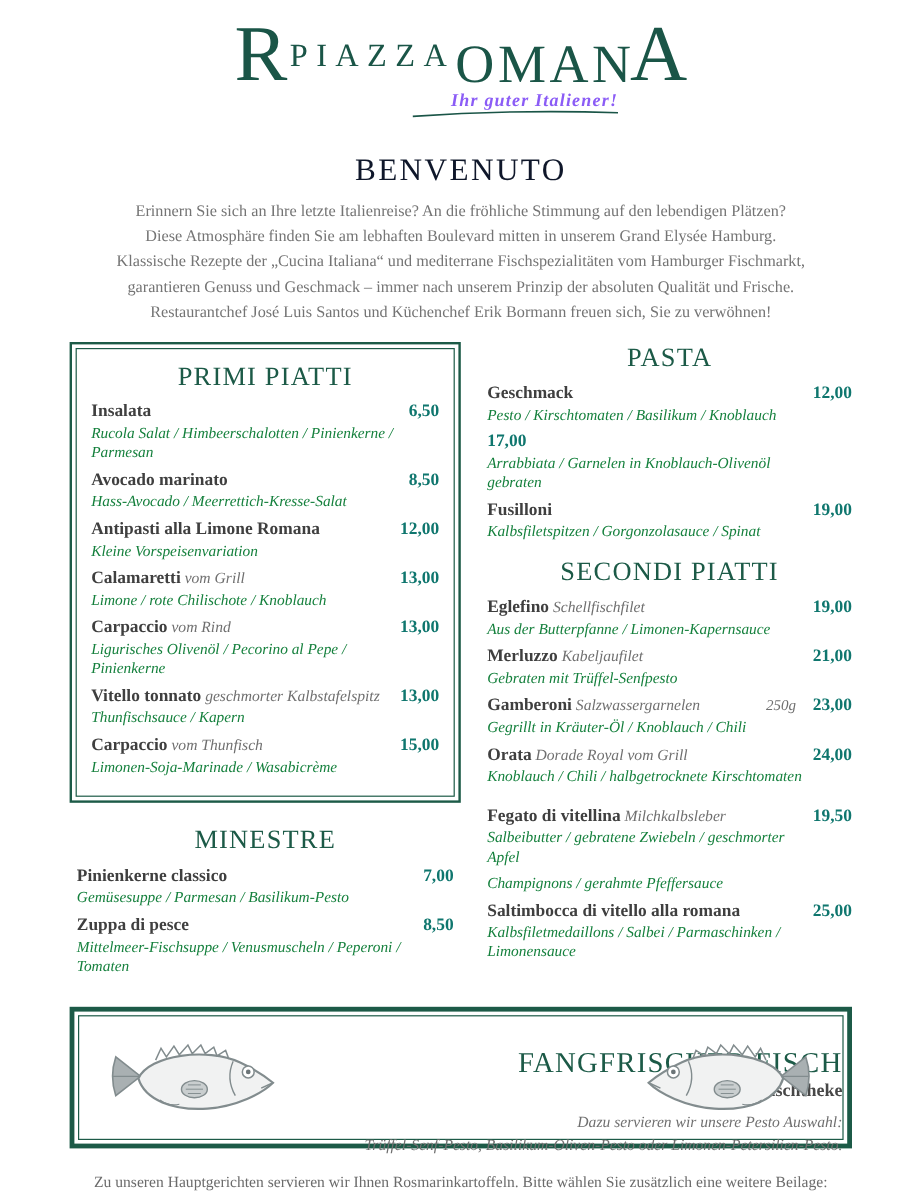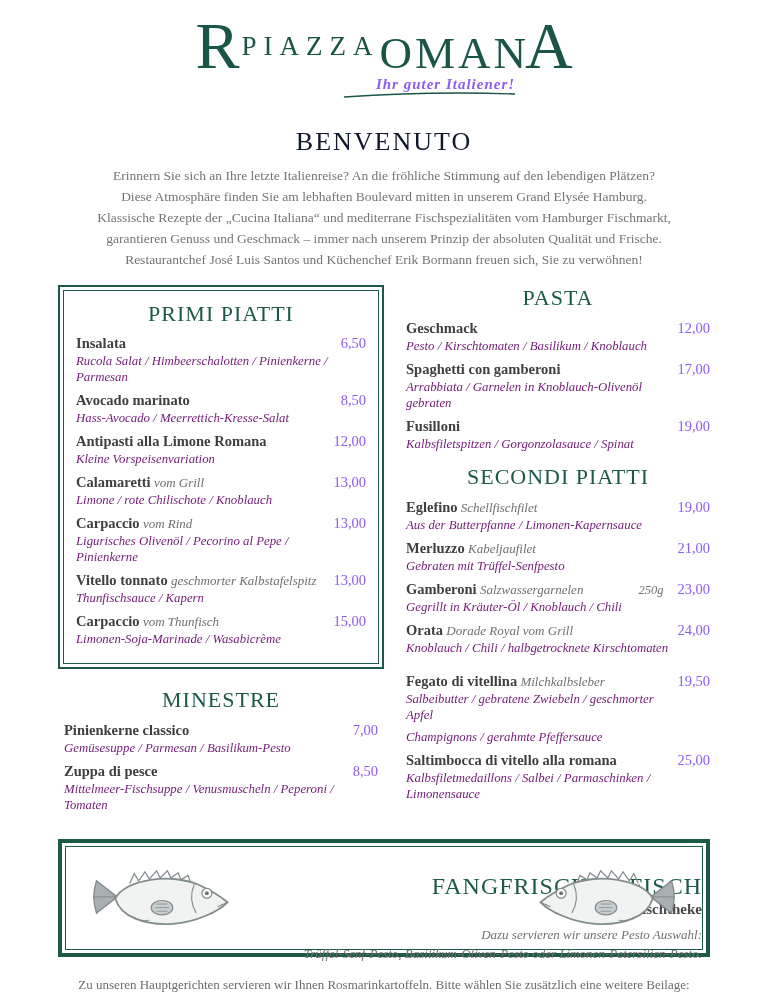--- a/index.html
+++ b/index.html
@@ -37,23 +37,23 @@
     text-align:center; color:#1c5a47; font-size:22px; font-weight:normal;
     letter-spacing:1px; margin-bottom:7px;
   }
   .menu-item { margin-bottom:6px; }
   .menu-item.gap-top { margin-top:16px; }
   .item-line { display:flex; align-items:baseline; }
   .item-left { flex:1; padding-right:8px; }
   .item-name { font-weight:bold; font-size:14.5px; color:#3f3f3f; }
   .item-sub { font-style:italic; font-size:13px; color:#6f6f6f; }
   .item-note { font-style:italic; font-size:12.5px; color:#6f6f6f; margin-right:14px; }
-  .item-price { font-weight:normal; font-size:14.5px; color:#8b5cf6; }
+  .item-price { font-weight:bold; font-size:14.5px; color:#0f766e; }
   .item-desc {
-    font-style:italic; font-size:12.8px; color:#701a75;
+    font-style:italic; font-size:12.8px; color:#15803d;
     line-height:16px; max-width:88%; margin-top:1px;
   }
   .minestre-block { margin-top:18px; padding:0 6px; }
   .minestre-block .section-title { margin-bottom:8px; }
   .secondi-block { margin-top:12px; }
   .col-right .section-title { margin-bottom:8px; }
   
   .banner { margin:20px 58px 0 58px; border:4px solid #1c5a47; padding:3px; }
   .banner-inner { border:1px solid #1c5a47; position:relative; height:104px; text-align:right; padding-top:26px; }
   .banner-title { color:#1c5a47; font-size:24px; font-weight:normal; letter-spacing:1px; }
@@ -181,21 +181,20 @@
     <div>
         <div class="menu-item">
           <div class="item-line">
             <span class="item-left"><span class="item-name">Geschmack</span></span>
             <span class="item-price">12,00</span>
           </div>
           <div class="item-desc">Pesto / Kirschtomaten / Basilikum / Knoblauch</div>
         </div>
         <div class="menu-item">
           <div class="item-line">
-            <span class="item-left"><span class="item-name">Spaghetti con gamberoni</span></span>
             <span class="item-price">17,00</span>
           </div>
           <div class="item-desc">Arrabbiata / Garnelen in Knoblauch-Olivenöl gebraten</div>
         </div>
         <div class="menu-item">
           <div class="item-line">
             <span class="item-left"><span class="item-name">Fusilloni</span></span>
             <span class="item-price">19,00</span>
           </div>
           <div class="item-desc">Kalbsfiletspitzen / Gorgonzolasauce / Spinat</div>

